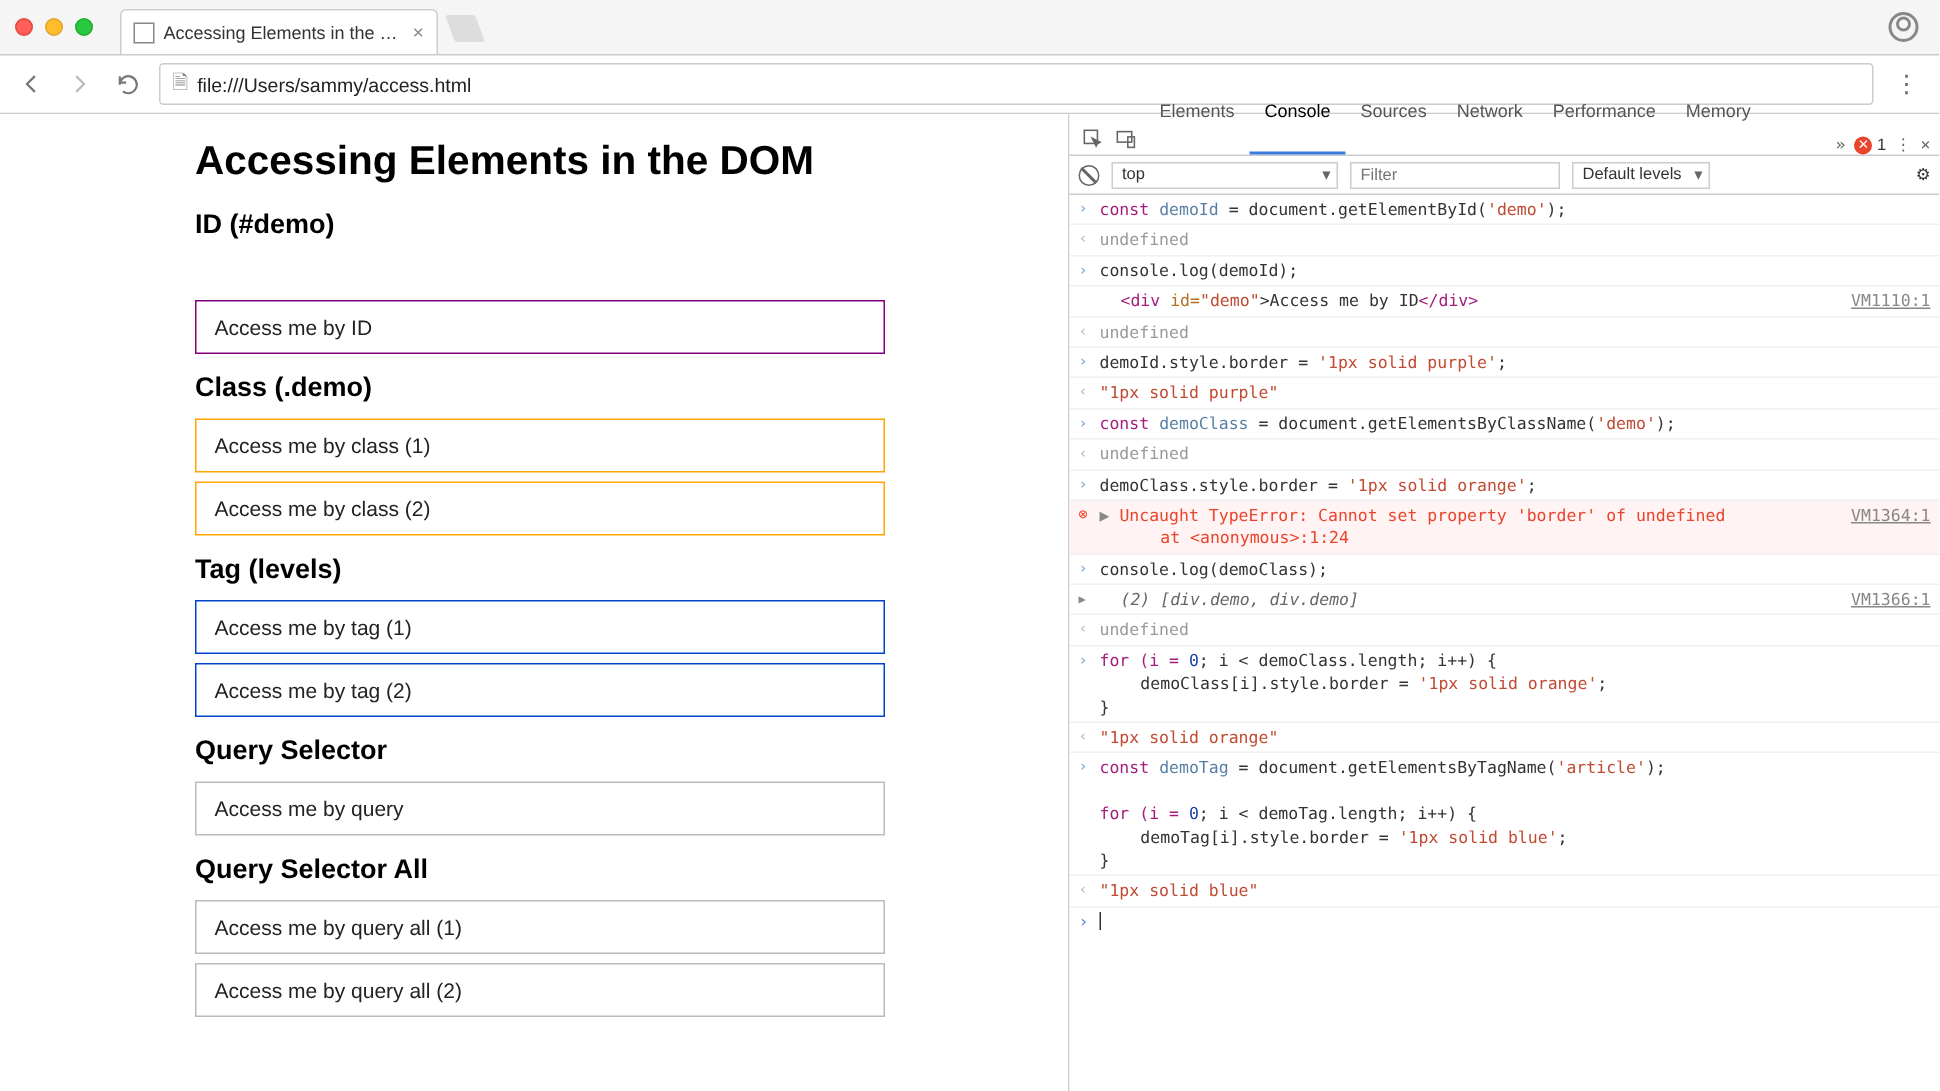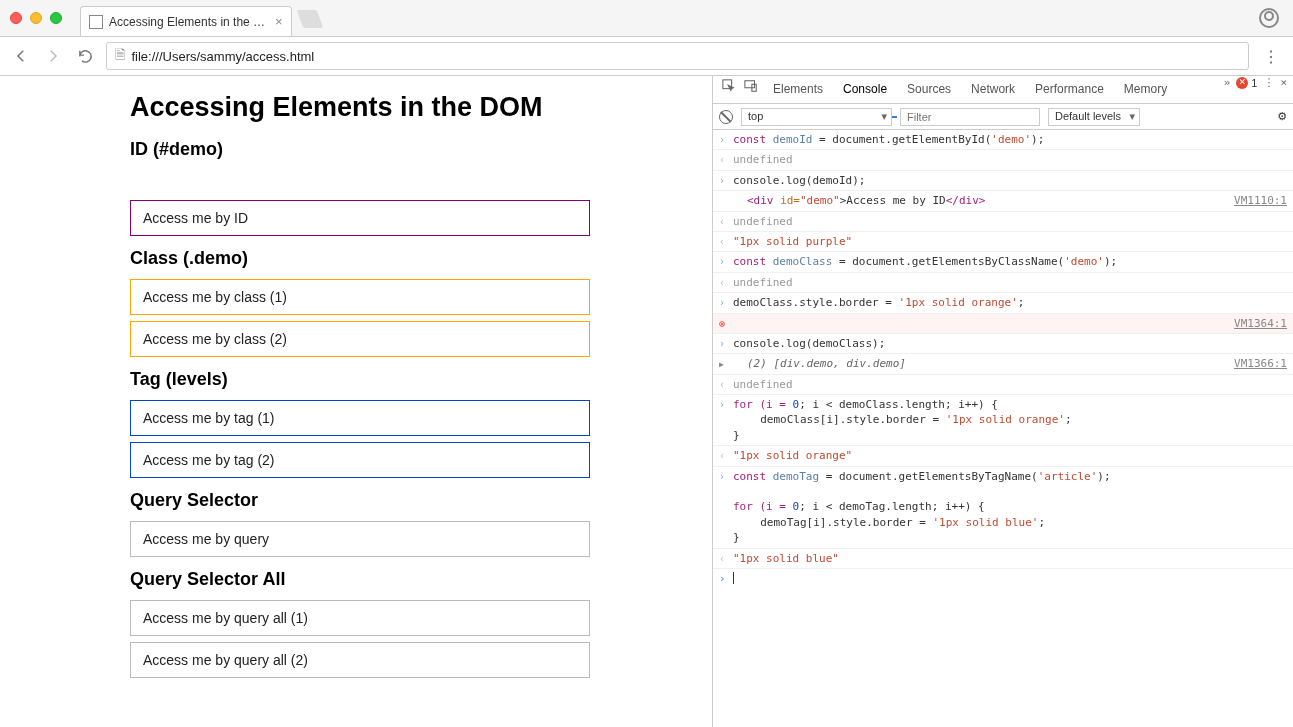--- a/index.html
+++ b/index.html
@@ -35,21 +35,21 @@
 
 .page-inner { max-width: 460px; margin-left: 90px; }
 h1 { font-size: 27px; font-weight: 700; margin: 6px 0 16px; color: #000; }
 h2 { font-size: 18px; font-weight: 700; margin: 12px 0 10px; color: #000; }
 .box { border: 1px solid #bbb; padding: 9px 12px; margin: 6px 0; font-size: 14px; color: #222; }
 .box.purple { border: 1.5px solid purple; margin-top: 40px; }
 .box.orange { border: 1.5px solid orange; }
 .box.blue { border: 1.5px solid #0044cc; }
 
 
-.dt-tabs { display: flex; align-items: flex-start; border-bottom: 1px solid #ccc; height: 28px; padding: 0 6px; gap: 2px; }
+.dt-tabs { display: flex; align-items: flex-end; border-bottom: 1px solid #ccc; height: 28px; padding: 0 6px; gap: 2px; }
 .dt-icon { width: 20px; height: 20px; display:flex; align-items:center; justify-content:center; color: #666; }
 .dt-tab { padding: 6px 10px; font-family: -apple-system, sans-serif; font-size: 12px; color: #555; }
 .dt-tab.active { color: #000; border-bottom: 2px solid #3b7bdb; padding-bottom: 20px; }
 .dt-right { margin-left: auto; display:flex; align-items:center; gap:6px; }
 .err-badge { display:flex; align-items:center; gap:3px; font-family: -apple-system, sans-serif; font-size: 11px; }
 .err-circle { width:12px; height:12px; border-radius:50%; background:#e9442c; color:#fff; display:flex; align-items:center; justify-content:center; font-size:9px; line-height:1; }
 
 .dt-filter { display:flex; align-items:center; gap:8px; border-bottom: 1px solid #ccc; height: 26px; padding: 0 6px; font-family: -apple-system, sans-serif; font-size: 11px; }
 .dt-filter select, .dt-filter .sel { border:1px solid #ccc; padding: 1px 18px 1px 6px; height: 18px; background:#fff; font-size:11px; position:relative; }
 .sel::after { content:"▾"; position:absolute; right:4px; color:#666; }
@@ -208,40 +208,45 @@
       <div class="crow log">
           <span class="marker"></span>
           <span class="content" style="padding-left:14px"><span class="k-tag">&lt;div </span><span class="k-attr">id=</span><span class="k-str">"demo"</span><span>&gt;Access me by ID</span><span class="k-tag">&lt;/div&gt;</span></span>
           <span class="src-link">VM1110:1</span>
         </div>
       <div class="crow out">
           <span class="marker"></span>
           <span class="content k-undef">undefined</span>
         </div>
 
+      <div class="crow in">
+          <span class="marker"></span>
+          <span class="content"><span>demoId.style.border = </span><span class="k-str">'1px solid purple'</span><span>;</span></span>
+        </div>
       <div class="crow out">
           <span class="marker"></span>
           <span class="content k-str">"1px solid purple"</span>
         </div>
 
       <div class="crow in">
           <span class="marker"></span>
           <span class="content"><span class="k-kw">const</span> <span class="k-var">demoClass</span><span> = document.getElementsByClassName(</span><span class="k-str">'demo'</span><span>);</span></span>
         </div>
       <div class="crow out">
           <span class="marker"></span>
           <span class="content k-undef">undefined</span>
         </div>
 
       <div class="crow in">
           <span class="marker"></span>
           <span class="content"><span>demoClass.style.border = </span><span class="k-str">'1px solid orange'</span><span>;</span></span>
         </div>
       <div class="crow err">
           <span class="marker"></span>
+          <span class="content k-err"><span style="color:#888">▶</span> <span>Uncaught TypeError: Cannot set property 'border' of undefined</span><span class="indent">    at &lt;anonymous&gt;:1:24</span></span>
           <span class="src-link">VM1364:1</span>
         </div>
 
       <div class="crow in">
           <span class="marker"></span>
           <span class="content">console.log(demoClass);</span>
         </div>
       <div class="crow expand">
           <span class="marker"></span>
           <span class="content" style="padding-left:14px"><span class="italic">(2) </span><span class="italic">[div.demo, div.demo]</span></span>

